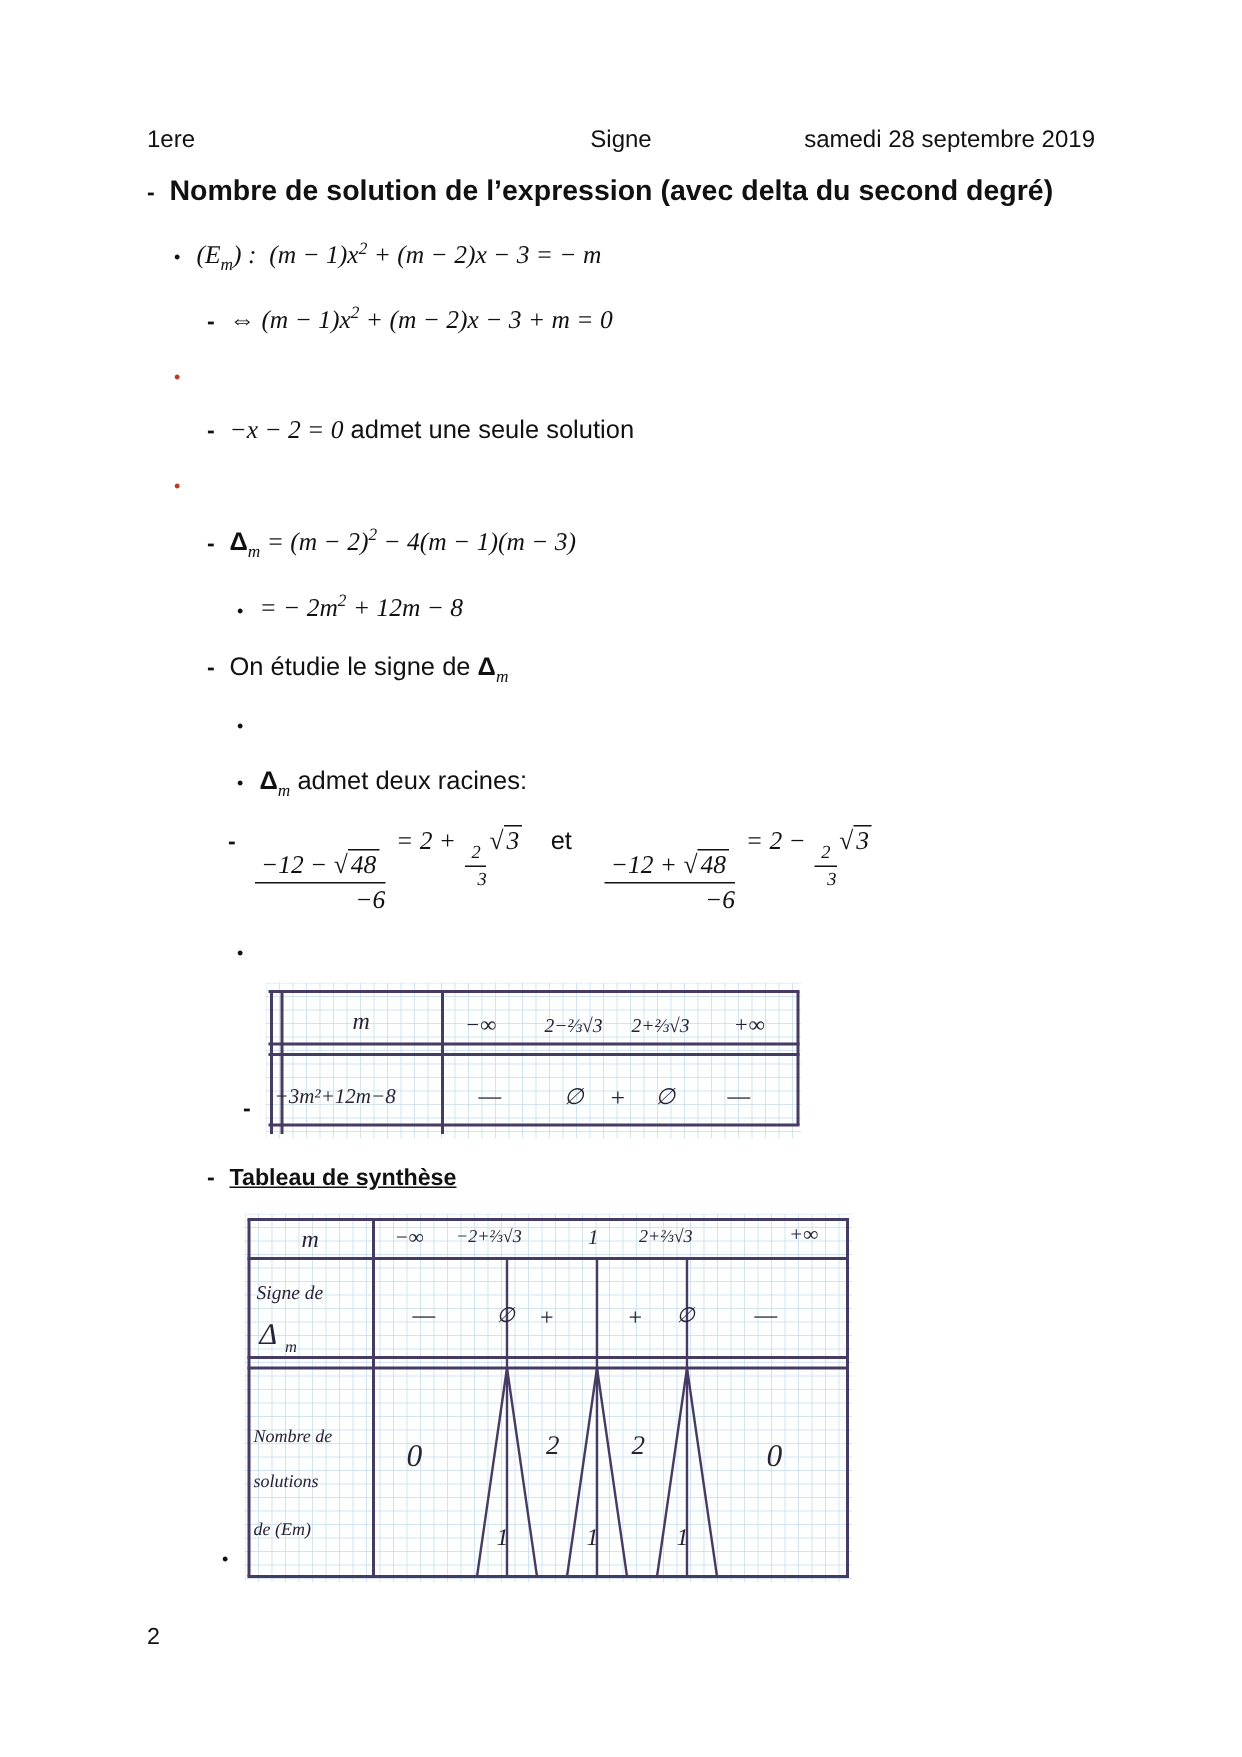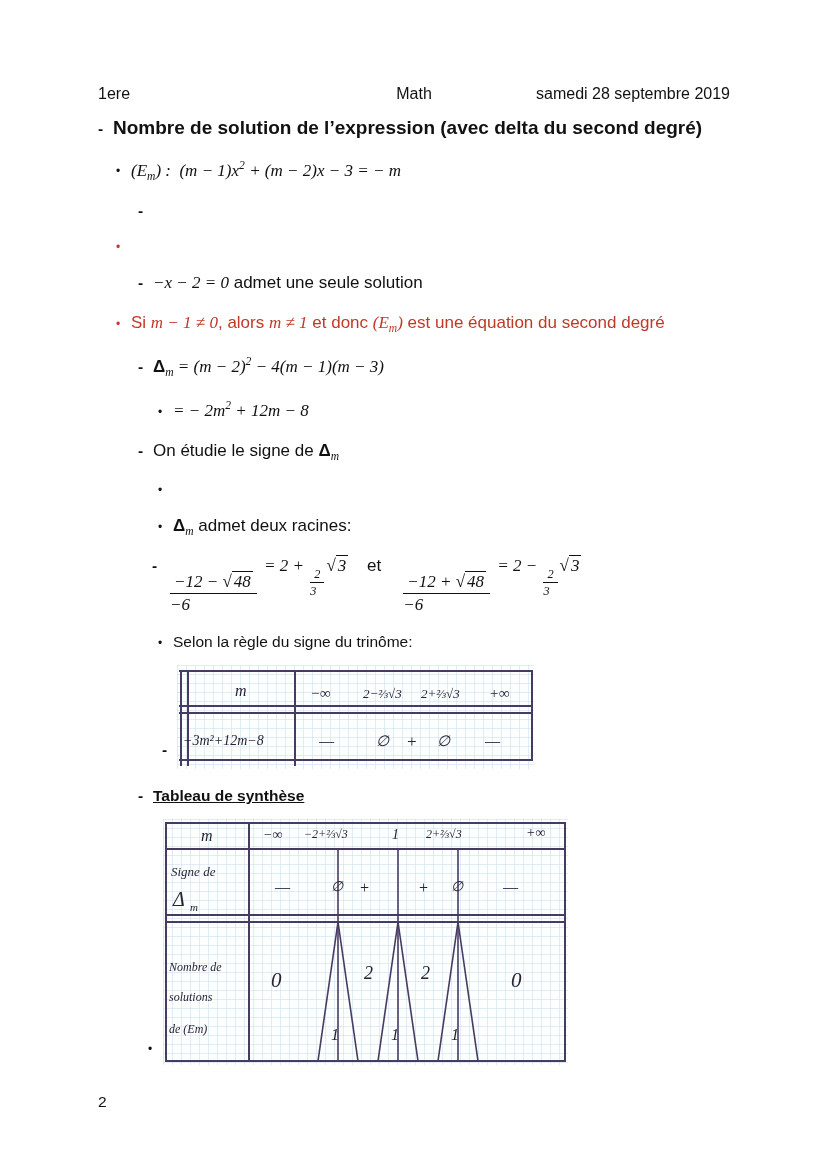--- a/index.html
+++ b/index.html
@@ -32,67 +32,67 @@
   .underline{text-decoration:underline;font-weight:bold;}
 
   .math{font-size:17px;}
   .m-it{font-family:"Liberation Serif","DejaVu Serif",serif;font-style:italic;}
   .m-up{font-family:"Liberation Sans","DejaVu Sans",sans-serif;font-style:normal;}
   .m-bold{font-family:"Liberation Sans","DejaVu Sans",sans-serif;font-weight:700;font-style:normal;}
   sub.m-sub,sup.m-sup{font-family:"Liberation Serif","DejaVu Serif",serif;font-style:italic;font-size:68%;}
   .m-sqrt-sign{font-family:"Liberation Serif","DejaVu Serif",serif;font-style:normal;}
   .m-sqrt{font-family:"Liberation Serif","DejaVu Serif",serif;font-style:italic;
           border-top:1.5px solid currentColor;padding:0 2px;}
-  .m-frac{display:inline-flex;flex-direction:column;align-items:flex-start;text-align:center;
+  .m-frac{display:inline-flex;flex-direction:column;align-items:flex-end;text-align:center;
           vertical-align:-0.95em;line-height:1.18;margin:0 3px;
           font-family:"Liberation Serif","DejaVu Serif",serif;font-style:italic;white-space:nowrap;}
   .m-frac .m-num{border-bottom:1.5px solid currentColor;padding:0 4px 1px;white-space:nowrap;}
   .m-frac .m-den{padding-top:1px;}
   .m-frac-small{font-size:0.72em;vertical-align:-0.55em;margin:0 2px;}
 
   svg{display:block;}
   .page-num{margin:28px 0 0 98px;font-size:15.5px;}
 </style>
 </head>
 <body>
 
 <div class="page">
 
   <header class="doc-header">
     <span class="h-left">1ere</span>
-    <span class="h-center">Math</span>
+    <span class="h-center">Signe</span>
     <span class="h-right">samedi 28 septembre 2019</span>
   </header>
 
   <div class="line i0" style="margin-top:12px;">
     <span class="marker dash">-</span>
     <h1 class="title">Nombre de solution de l’expression (avec delta du second degré)</h1>
   </div>
 
   <div class="line i1">
     <span class="marker bullet">•</span>
     <span class="math"><span class="m-it">(E</span><sub class="m-sub">m</sub><span class="m-it">) :&nbsp; (m − 1)x</span><sup class="m-sup">2</sup><span class="m-it"> + (m − 2)x − 3 = − m</span></span>
   </div>
 
   <div class="line i2">
     <span class="marker dash">-</span>
+    <span class="math"><span class="m-it">⇔ (m − 1)x</span><sup class="m-sup">2</sup><span class="m-it"> + (m − 2)x − 3 + m = 0</span></span>
   </div>
 
   <div class="line i1 red">
     <span class="marker bullet">•</span>
   </div>
 
   <div class="line i2">
     <span class="marker dash">-</span>
     <span class="math"><span class="m-it">−x − 2 = 0</span><span class="m-up"> admet une seule solution</span></span>
   </div>
 
   <div class="line i1 red">
     <span class="marker bullet">•</span>
-    <span class="math"><span class="m-up">Si </span><span class="m-it">m − 1 ≠ 0</span><span class="m-up">, alors </span><span class="m-it">m ≠ 1</span><span class="m-up"> et donc </span><span class="m-it">(E</span><sub class="m-sub">m</sub><span class="m-it">)</span><span class="m-up"> est une équation du second degré</span></span>
   </div>
 
   <div class="line i2">
     <span class="marker dash">-</span>
     <span class="math"><span class="m-bold">Δ</span><sub class="m-sub">m</sub><span class="m-it"> = (m − 2)</span><sup class="m-sup">2</sup><span class="m-it"> − 4(m − 1)(m − 3)</span></span>
   </div>
 
   <div class="line i3">
     <span class="marker bullet">•</span>
     <span class="math"><span class="m-it">= − 2m</span><sup class="m-sup">2</sup><span class="m-it"> + 12m − 8</span></span>
@@ -124,21 +124,20 @@
           <span class="m-num"><span class="m-it">−12 + </span><span class="m-sqrt-sign">√</span><span class="m-sqrt"><span class="m-it">48</span></span></span>
           <span class="m-den"><span class="m-it">−6</span></span>
         </span><span class="m-it"> = 2 − </span><span class="m-frac m-frac-small">
           <span class="m-num"><span class="m-it">2</span></span>
           <span class="m-den"><span class="m-it">3</span></span>
         </span><span class="m-sqrt-sign">√</span><span class="m-sqrt"><span class="m-it">3</span></span></span>
   </div>
 
   <div class="line i3">
     <span class="marker bullet">•</span>
-    <span>Selon la règle du signe du trinôme:</span>
   </div>
 
   <div class="line t1-row row-bottom">
     <span class="marker dash">-</span>
     <svg width="357" height="104" viewBox="0 0 357 104">
       <defs>
         <pattern id="grid1" width="9" height="9" patternUnits="userSpaceOnUse">
           <path d="M9 0H0V9" fill="none" stroke="#c6dcec" stroke-width="1"></path>
         </pattern>
       </defs>

